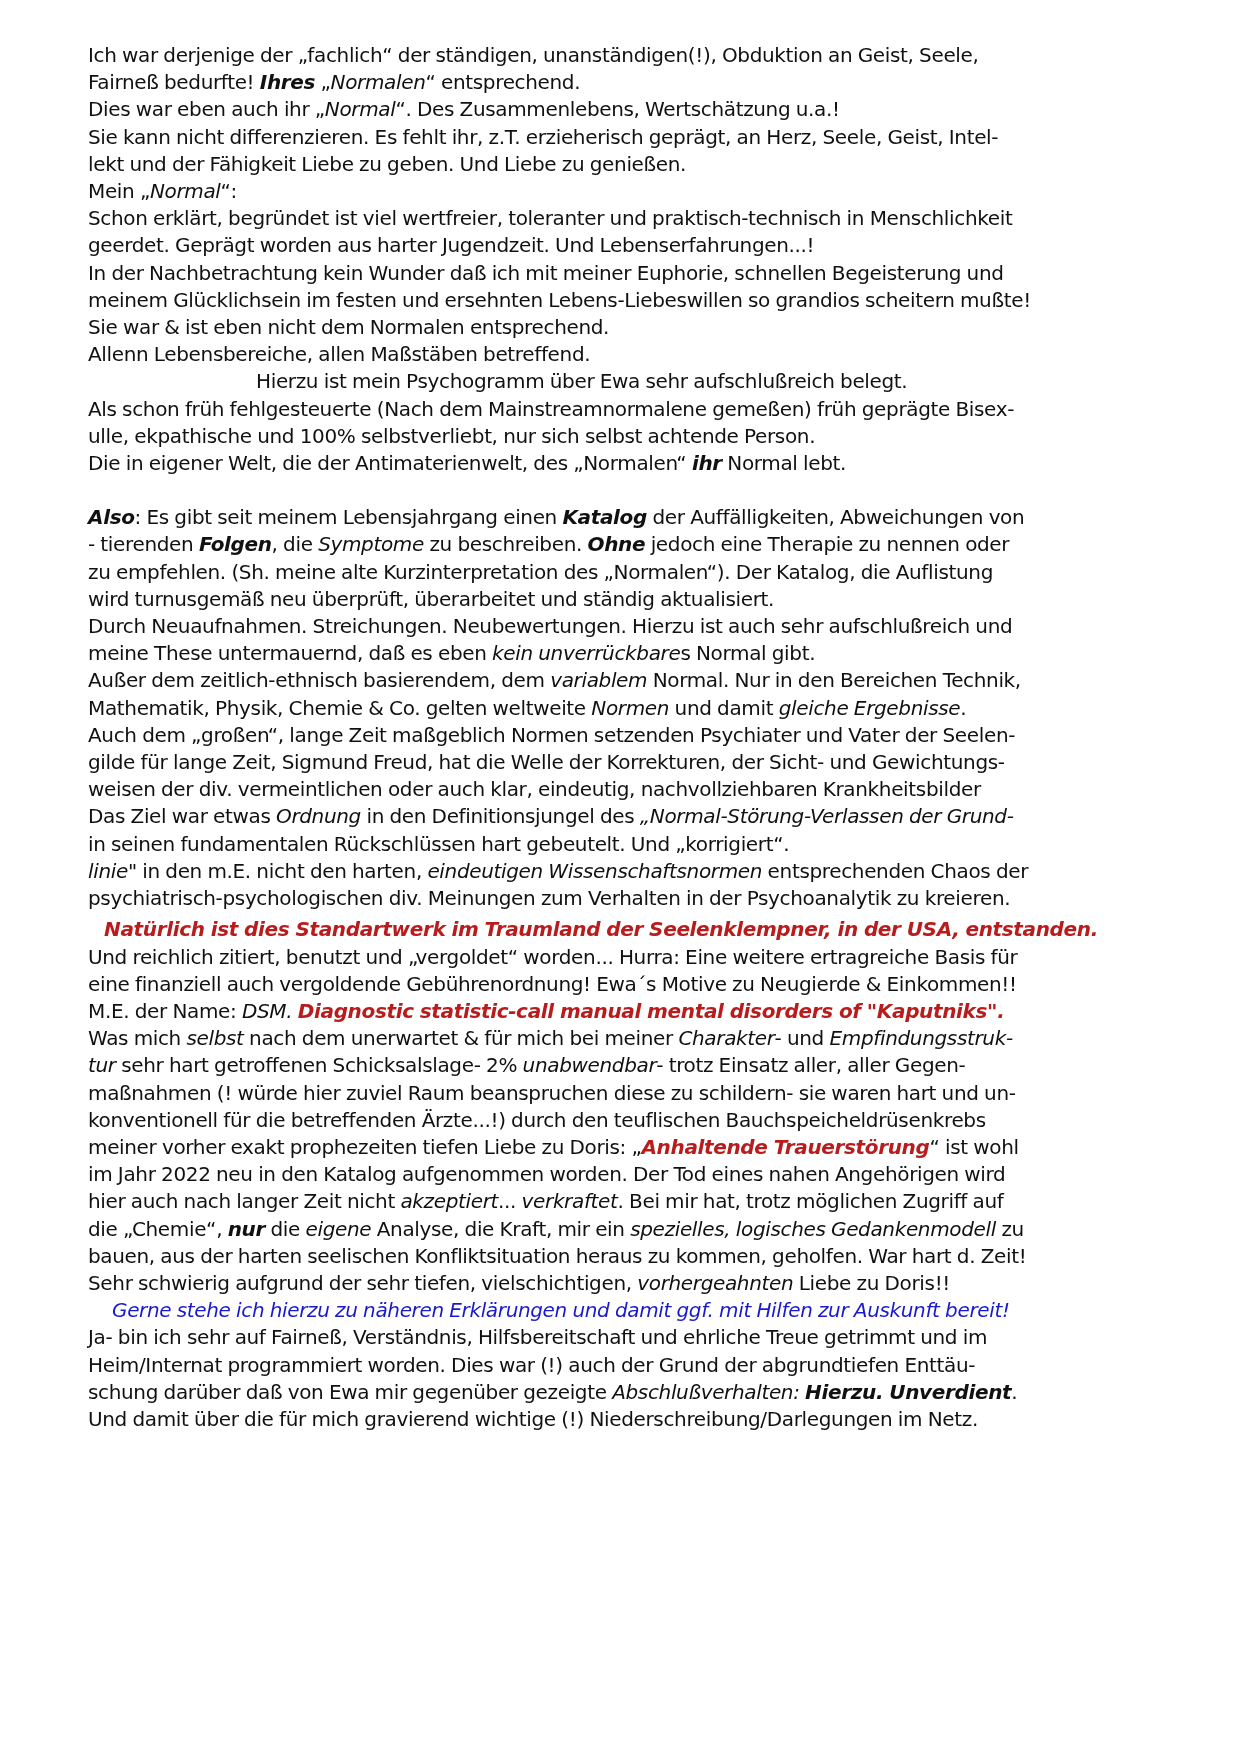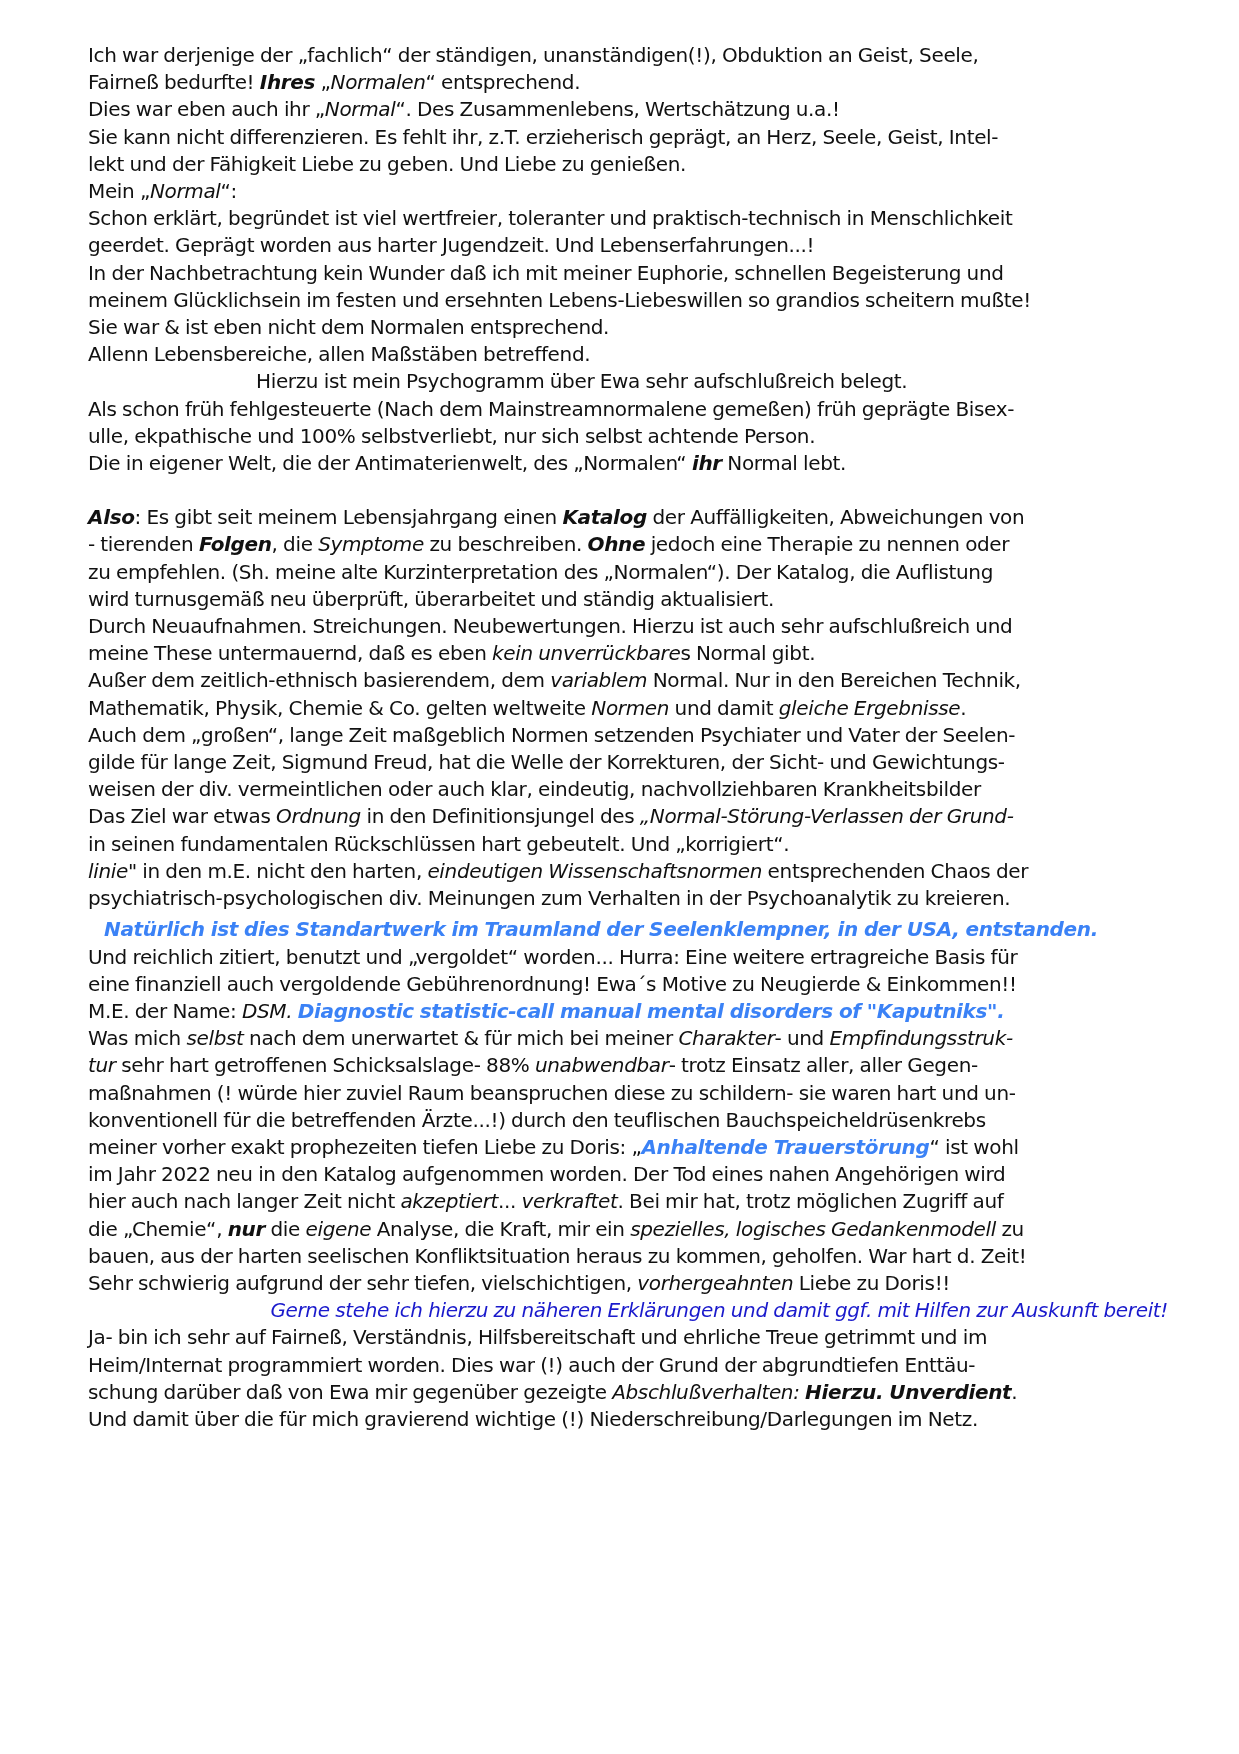--- a/index.html
+++ b/index.html
@@ -7,25 +7,25 @@
   .page {
     position: absolute; left: 88px; top: 42px; width: 1080px;
     font-family: "DejaVu Sans", sans-serif;
     font-size: 20px; line-height: 27.2px; color: #111111;
     letter-spacing: -0.35px; word-spacing: -0.5px;
   }
   .line { white-space: nowrap; display: block; }
   .gap { height: 27px; }
   .indent-big { padding-left: 168px; }
   .indent-s { padding-left: 16px; }
-  .indent-m { padding-left: 24px; text-align: right; }
+  .indent-m { padding-left: 24px; }
   b { font-weight: bold; font-style: italic; }
   i { font-style: italic; }
   .blue { color: #1a1acc; }
-  .blue-b { color: #3b82f6; font-weight: bold; font-style: italic; text-align: center; }
+  .blue-b { color: #b91c1c; font-weight: bold; font-style: italic; text-align: center; }
 </style>
 </head>
 <body>
 
 <div class="page">
   <div id="block1">
       <div class="line">Ich war derjenige der „fachlich“ der ständigen, unanständigen(!), Obduktion an Geist, Seele,</div>
       <div class="line"><span>Fairneß bedurfte! </span><b>Ihres</b><span> „</span><i>Normalen</i><span>“ entsprechend.</span></div>
       <div class="line"><span>Dies war eben auch ihr „</span><i>Normal</i><span>“. Des Zusammenlebens, Wertschätzung u.a.!</span></div>
       <div class="line">Sie kann nicht differenzieren. Es fehlt ihr, z.T. erzieherisch geprägt, an Herz, Seele, Geist, Intel-</div>
@@ -59,21 +59,21 @@
       <div class="line">in seinen fundamentalen Rückschlüssen hart gebeutelt. Und „korrigiert“.</div>
       <div class="line"><i>linie"</i><span> in den m.E. nicht den harten, </span><i>eindeutigen Wissenschaftsnormen</i><span> entsprechenden Chaos der</span></div>
       <div class="line">psychiatrisch-psychologischen div. Meinungen zum Verhalten in der Psychoanalytik zu kreieren.</div>
     </div>
   <div id="block3" style="margin-top:4px;">
       <div class="line indent-s"><span class="blue-b">Natürlich ist dies Standartwerk im Traumland der Seelenklempner, in der USA, entstanden.</span></div>
       <div class="line">Und reichlich zitiert, benutzt und „vergoldet“ worden... Hurra: Eine weitere ertragreiche Basis für</div>
       <div class="line">eine finanziell auch vergoldende Gebührenordnung! Ewa´s Motive zu Neugierde &amp; Einkommen!!</div>
       <div class="line"><span>M.E. der Name: </span><i>DSM.</i><span> </span><span class="blue-b">Diagnostic statistic-call manual mental disorders of "Kaputniks".</span></div>
       <div class="line"><span>Was mich </span><i>selbst</i><span> nach dem unerwartet &amp; für mich bei meiner </span><i>Charakter</i><span>- und </span><i>Empfindungsstruk-</i></div>
-      <div class="line"><i>tur</i><span> sehr hart getroffenen Schicksalslage- 88% </span><i>unabwendbar</i><span>- trotz Einsatz aller, aller Gegen-</span></div>
+      <div class="line"><i>tur</i><span> sehr hart getroffenen Schicksalslage- 2% </span><i>unabwendbar</i><span>- trotz Einsatz aller, aller Gegen-</span></div>
       <div class="line">maßnahmen (! würde hier zuviel Raum beanspruchen diese zu schildern- sie waren hart und un-</div>
       <div class="line">konventionell für die betreffenden Ärzte...!) durch den teuflischen Bauchspeicheldrüsenkrebs</div>
       <div class="line"><span>meiner vorher exakt prophezeiten tiefen Liebe zu Doris: „</span><span class="blue-b">Anhaltende Trauerstörung</span><span>“ ist wohl</span></div>
       <div class="line">im Jahr 2022 neu in den Katalog aufgenommen worden. Der Tod eines nahen Angehörigen wird</div>
       <div class="line"><span>hier auch nach langer Zeit nicht </span><i>akzeptiert</i><span>... </span><i>verkraftet</i><span>. Bei mir hat, trotz möglichen Zugriff auf</span></div>
       <div class="line"><span>die „Chemie“, </span><b style="font-style: italic;">nur</b><span> die </span><i>eigene</i><span> Analyse, die Kraft, mir ein </span><i>spezielles, logisches Gedankenmodell</i><span> zu</span></div>
       <div class="line">bauen, aus der harten seelischen Konfliktsituation heraus zu kommen, geholfen. War hart d. Zeit!</div>
       <div class="line"><span>Sehr schwierig aufgrund der sehr tiefen, vielschichtigen, </span><i>vorhergeahnten</i><span> Liebe zu Doris!!</span></div>
       <div class="line indent-m"><span class="blue" style="font-style: italic;">Gerne stehe ich hierzu zu näheren Erklärungen und damit ggf. mit Hilfen zur Auskunft bereit!</span></div>
       <div class="line">Ja- bin ich sehr auf Fairneß, Verständnis, Hilfsbereitschaft und ehrliche Treue getrimmt und im</div>

